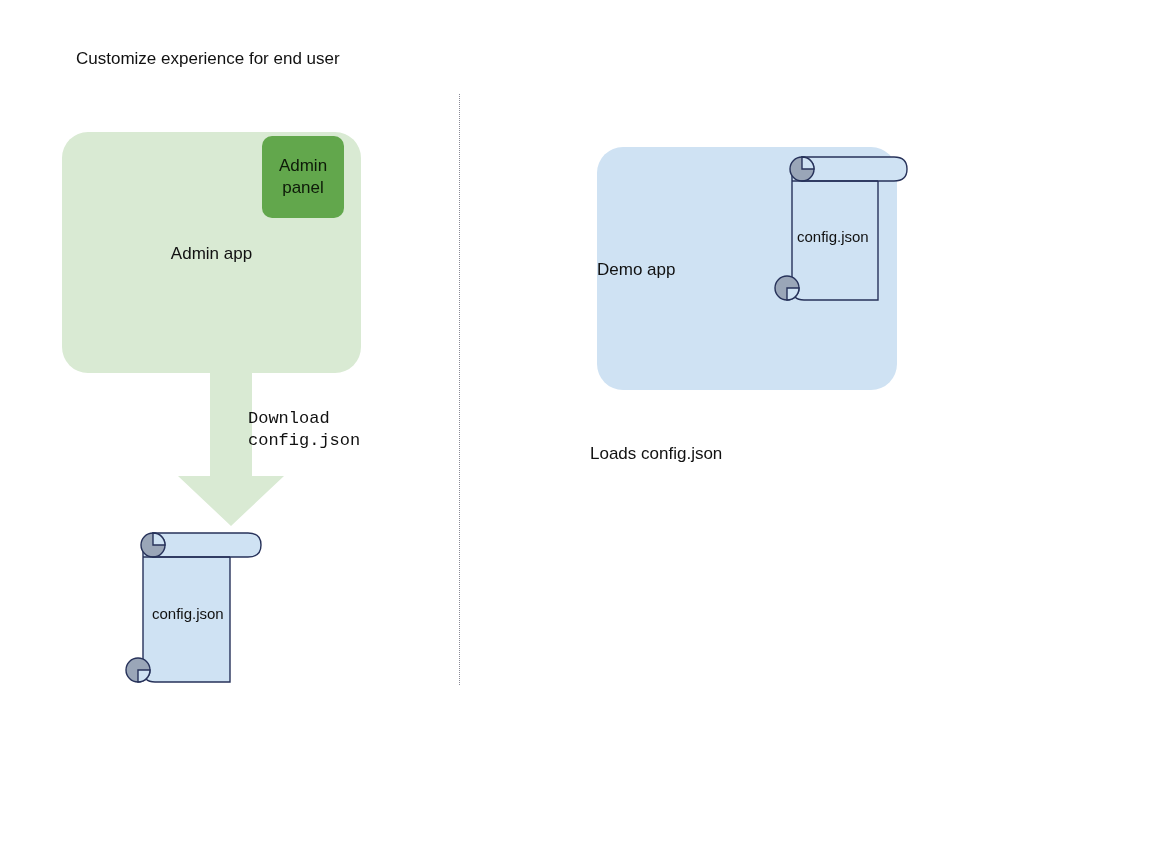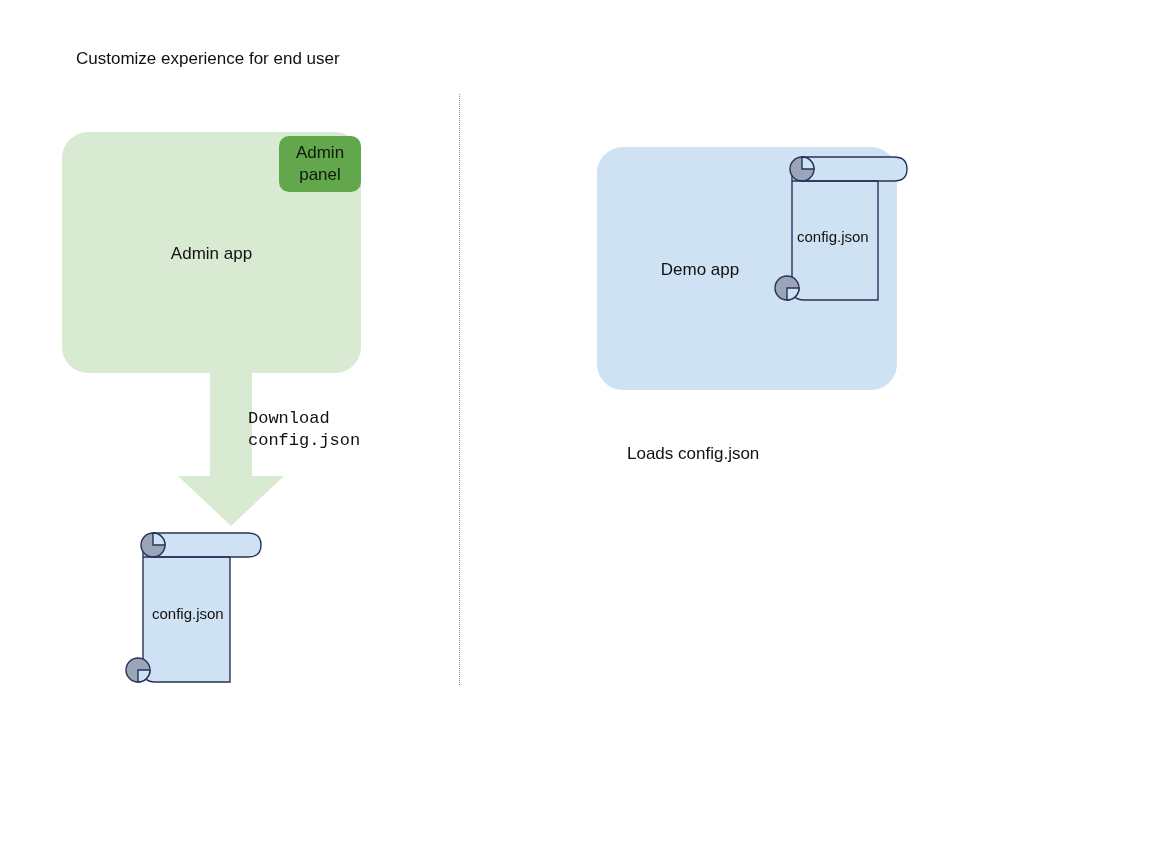--- a/index.html
+++ b/index.html
@@ -34,28 +34,28 @@
 
   #title-left  { left: 76px;  top: 48px; }
   #title-right { left: 604px; top: 48px; }
 
   #admin-app-label {
     left: 62px; top: 243px; width: 299px;
     text-align: center;
   }
   #demo-app-label {
     left: 597px; top: 259px; width: 206px;
-    text-align: center;
+    text-align: left;
   }
   #arrow-label {
     left: 248px; top: 408px;
     line-height: 22px;
   }
   #loads-label {
-    left: 627px; top: 443px; text-align: right;
+    left: 590px; top: 443px; text-align: right;
   }
 
   
   .app-surface {
     position: absolute;
     border-radius: 26px;
   }
   #admin-app-box {
     left: 62px; top: 132px;
     width: 299px; height: 241px;
@@ -63,22 +63,22 @@
   }
   #demo-app-box {
     left: 597px; top: 147px;
     width: 300px; height: 243px;
     background: #cfe2f3;
   }
 
   
   #admin-panel-box {
     position: absolute;
-    left: 279px; top: 136px;
-    width: 82px; height: 56px;
+    left: 262px; top: 136px;
+    width: 82px; height: 82px;
     background: #62a74c;
     border-radius: 10px;
     display: flex;
     align-items: center;
     justify-content: center;
   }
   #admin-panel-label {
     font-size: 17px;
     line-height: 22px;
     text-align: center;

